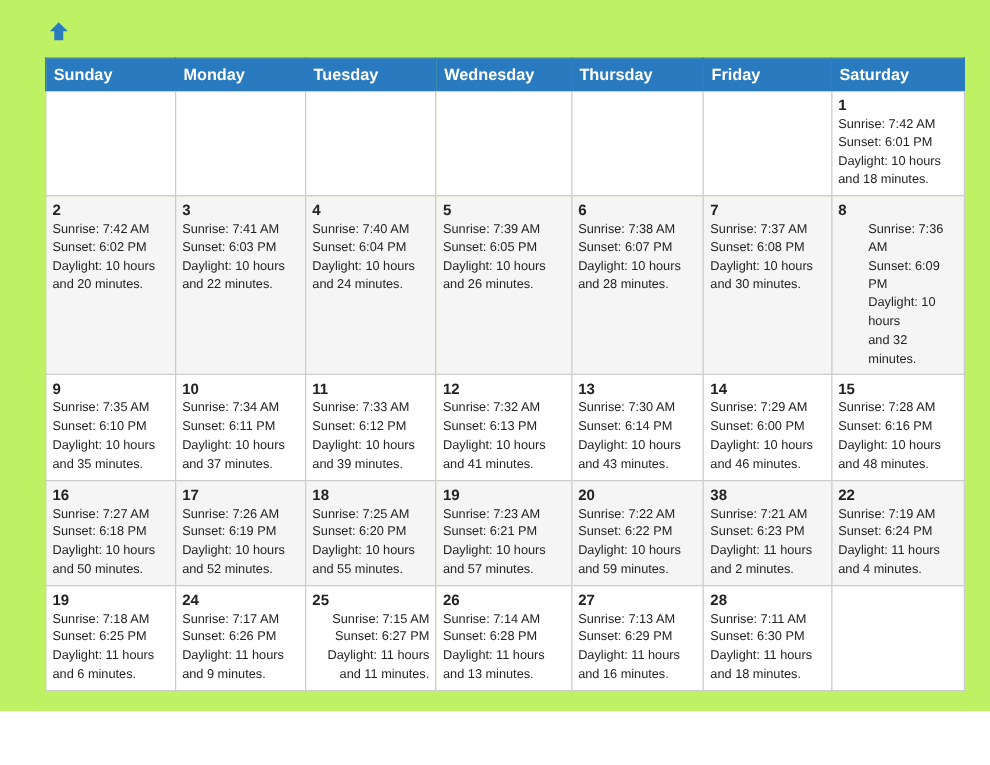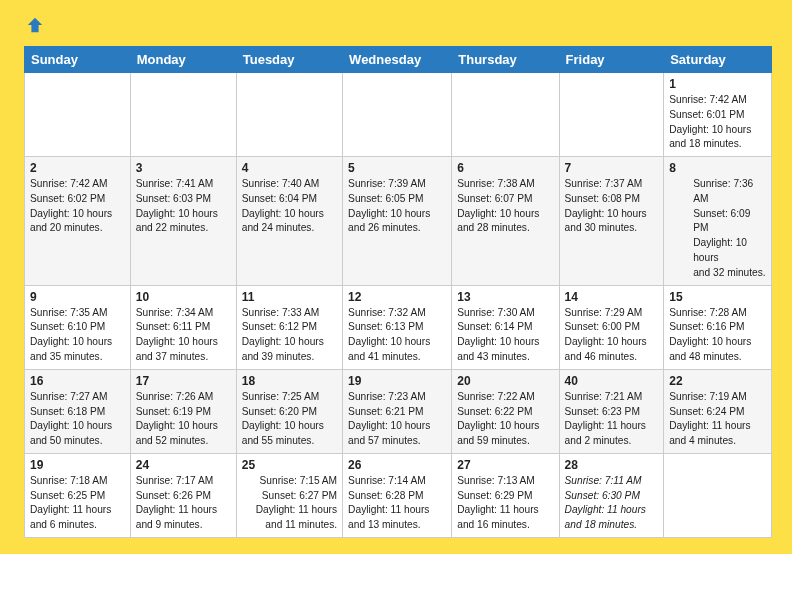--- a/index.html
+++ b/index.html
@@ -4,22 +4,22 @@
   <style>
     * { box-sizing: border-box; margin: 0; padding: 0; }
     body {
       font-family: Arial, sans-serif;
       background: #fff;
       width: 792px;
       min-height: 612px;
     }
     .page {
       width: 792px;
-      padding: 16px 20px 16px 24px;
-      background: #fde047;
+      padding: 16px 20px 16px 36px;
+      background: #bef264;
     }
     .header {
       display: flex;
       justify-content: space-between;
       align-items: flex-start;
       margin-bottom: 12px;
     }
     .logo {
       display: flex;
       flex-direction: column;
@@ -277,21 +277,21 @@
 and 57 minutes.</div>
           </td>
           <td>
             <span class="day-num">20</span>
             <div class="day-info" style="white-space: pre-line;">Sunrise: 7:22 AM
 Sunset: 6:22 PM
 Daylight: 10 hours
 and 59 minutes.</div>
           </td>
           <td>
-            <span class="day-num">40</span>
+            <span class="day-num">38</span>
             <div class="day-info" style="white-space: pre-line;">Sunrise: 7:21 AM
 Sunset: 6:23 PM
 Daylight: 11 hours
 and 2 minutes.</div>
           </td>
           <td>
             <span class="day-num">22</span>
             <div class="day-info" style="white-space: pre-line;">Sunrise: 7:19 AM
 Sunset: 6:24 PM
 Daylight: 11 hours
@@ -329,21 +329,21 @@
           </td>
           <td>
             <span class="day-num">27</span>
             <div class="day-info" style="white-space: pre-line;">Sunrise: 7:13 AM
 Sunset: 6:29 PM
 Daylight: 11 hours
 and 16 minutes.</div>
           </td>
           <td>
             <span class="day-num">28</span>
-            <div class="day-info" style="white-space: pre-line; font-style: italic;">Sunrise: 7:11 AM
+            <div class="day-info" style="white-space: pre-line;">Sunrise: 7:11 AM
 Sunset: 6:30 PM
 Daylight: 11 hours
 and 18 minutes.</div>
           </td>
           <td class="empty-cell"></td>
         </tr>
       </tbody>
   </table>
 </div>
 

